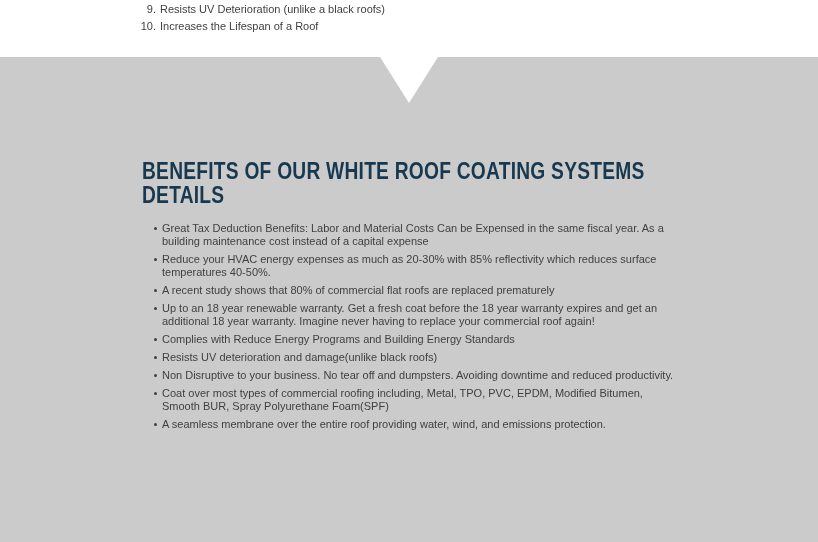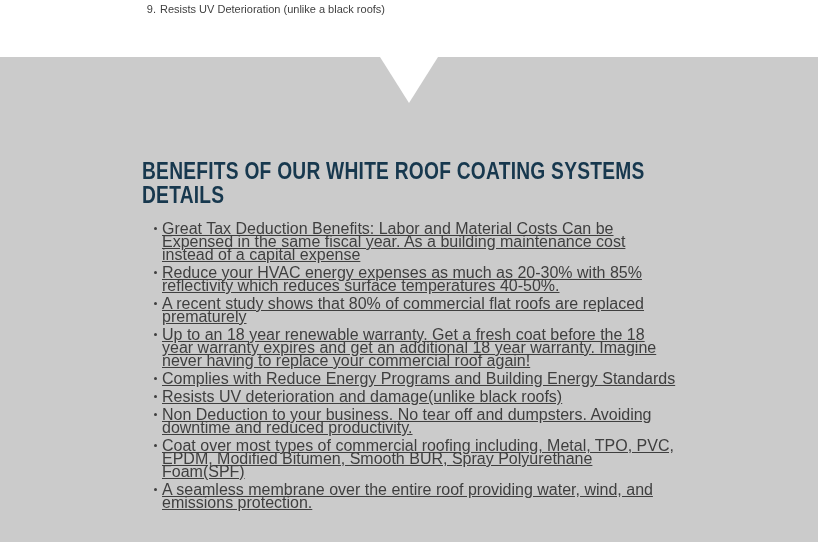--- a/index.html
+++ b/index.html
@@ -77,44 +77,47 @@
     color:var(--heading);
   }
   .benefits{
     margin:15px 0 0 0;
     padding:0 0 0 12px;
     list-style:none;
   }
   .benefits li{
     display:flex;
     margin:0 0 5px 0;
-    font-size:16px;
+    font-size:11px;
     line-height:13px;
     color:var(--body-text);
-    text-decoration:underline;
   }
   .benefits .dot{
     flex:0 0 auto;
     width:3px;height:3px;
     border-radius:50%;
     background:var(--body-text);
     margin:5px 5px 0 0;
   }
   .benefits .btxt{flex:1 1 auto;}
 </style>
 </head>
 <body>
 
 <div class="page">
 
   <div class="top-section">
     <ol class="top-list">
         <li class="top-item">
         <span class="num">9.</span>
         <span class="txt">Resists UV Deterioration (unlike a black roofs)</span>
+      </li>
+        <li class="top-item">
+        <span class="num">10.</span>
+        <span class="txt">Increases the Lifespan of a Roof</span>
       </li>
       </ol>
   </div>
 
   <div class="benefits-section">
     <div class="notch"></div>
 
     <h2 class="title">BENEFITS OF OUR WHITE ROOF COATING SYSTEMS DETAILS</h2>
 
     <ul class="benefits">
@@ -137,21 +140,21 @@
         <li>
         <span class="dot"></span>
         <span class="btxt">Complies with Reduce Energy Programs and Building Energy Standards</span>
       </li>
         <li>
         <span class="dot"></span>
         <span class="btxt">Resists UV deterioration and damage(unlike black roofs)</span>
       </li>
         <li>
         <span class="dot"></span>
-        <span class="btxt">Non Deduction to your business. No tear off and dumpsters. Avoiding downtime and reduced productivity.</span>
+        <span class="btxt">Non Disruptive to your business. No tear off and dumpsters. Avoiding downtime and reduced productivity.</span>
       </li>
         <li>
         <span class="dot"></span>
         <span class="btxt">Coat over most types of commercial roofing including, Metal, TPO, PVC, EPDM, Modified Bitumen, Smooth BUR, Spray Polyurethane Foam(SPF)</span>
       </li>
         <li>
         <span class="dot"></span>
         <span class="btxt">A seamless membrane over the entire roof providing water, wind, and emissions protection.</span>
       </li>
       </ul>

